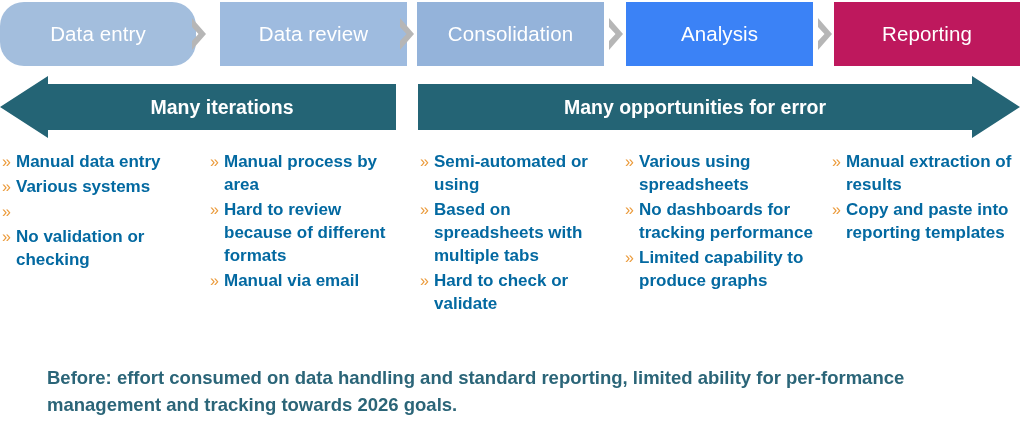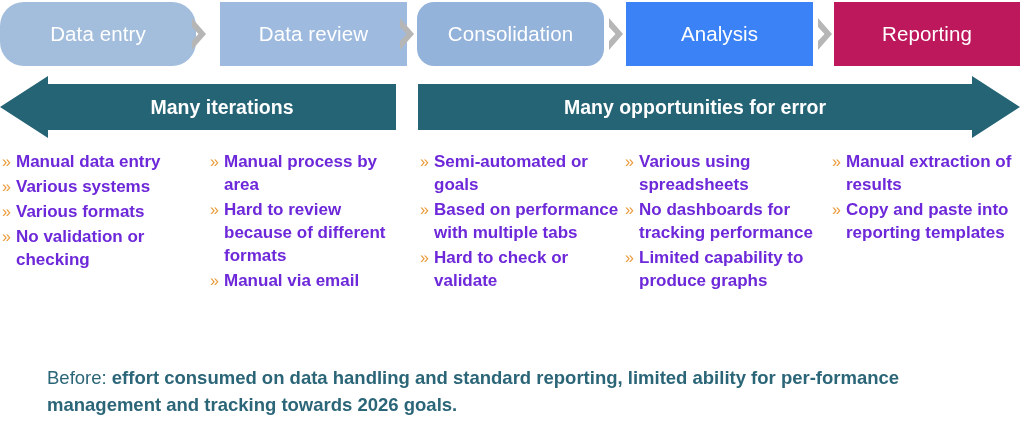--- a/index.html
+++ b/index.html
@@ -103,50 +103,50 @@
     color: #eb9b3c;
     font-size: 16px;
     line-height: 23px;
     width: 14px;
     flex: 0 0 14px;
     font-weight: 400;
   }
   .bullet-text {
     font-size: 17px;
     line-height: 23px;
-    color: #6d28d9;
+    color: #0369a1;
     font-weight: 600;
   }
 
   
   #caption {
     position: absolute;
     left: 47px;
     top: 364px;
     width: 915px;
     color: #2b6578;
     font-size: 18.5px;
     line-height: 27px;
     font-weight: 600;
   }
   #caption .caption-lead {
-    font-weight: 400;
+    font-weight: 700;
   }
 </style>
 </head>
 <body>
 
 <div id="stage-row">
     <div class="stage-box" style="left: 0px; width: 196px; background: rgb(163, 190, 221); border-radius: 24px;">
       <span class="stage-label">Data entry</span>
     </div>
     <div class="stage-box" style="left: 208px; width: 187px; background: rgb(158, 187, 223); margin-left: 12px;">
       <span class="stage-label">Data review</span>
     </div>
-    <div class="stage-box" style="left: 417px; width: 187px; background: rgb(148, 179, 218); border-radius: 17px;">
+    <div class="stage-box" style="left: 417px; width: 187px; background: rgb(148, 179, 218);">
       <span class="stage-label">Consolidation</span>
     </div>
     <div class="stage-box" style="left: 626px; width: 187px; background: #3b82f6;">
       <span class="stage-label">Analysis</span>
     </div>
     <div class="stage-box" style="left: 834px; width: 186px; background: #be185d;">
       <span class="stage-label">Reporting</span>
     </div>
     <div class="chevron" style="left: 188px;">
       <svg width="20" height="34" viewBox="0 0 20 34">
@@ -190,21 +190,20 @@
       <div class="bullet-item">
         <span class="bullet-mark">»</span>
         <span class="bullet-text">Manual data entry</span>
       </div>
       <div class="bullet-item">
         <span class="bullet-mark">»</span>
         <span class="bullet-text">Various systems</span>
       </div>
       <div class="bullet-item">
         <span class="bullet-mark">»</span>
-        <span class="bullet-text">Various formats</span>
       </div>
       <div class="bullet-item">
         <span class="bullet-mark">»</span>
         <span class="bullet-text">No validation or checking</span>
       </div>
     </div>
     <div class="col" style="left: 210px; width: 200px;">
       <div class="bullet-item">
         <span class="bullet-mark">»</span>
         <span class="bullet-text">Manual process by area</span>
@@ -214,25 +213,25 @@
         <span class="bullet-text">Hard to review because of different formats</span>
       </div>
       <div class="bullet-item">
         <span class="bullet-mark">»</span>
         <span class="bullet-text">Manual via email</span>
       </div>
     </div>
     <div class="col" style="left: 420px; width: 200px;">
       <div class="bullet-item">
         <span class="bullet-mark">»</span>
-        <span class="bullet-text">Semi-automated or goals</span>
-      </div>
-      <div class="bullet-item">
-        <span class="bullet-mark">»</span>
-        <span class="bullet-text">Based on performance with multiple tabs</span>
+        <span class="bullet-text">Semi-automated or using</span>
+      </div>
+      <div class="bullet-item">
+        <span class="bullet-mark">»</span>
+        <span class="bullet-text">Based on spreadsheets with multiple tabs</span>
       </div>
       <div class="bullet-item">
         <span class="bullet-mark">»</span>
         <span class="bullet-text">Hard to check or validate</span>
       </div>
     </div>
     <div class="col" style="left: 625px; width: 200px;">
       <div class="bullet-item">
         <span class="bullet-mark">»</span>
         <span class="bullet-text">Various using spreadsheets</span>

